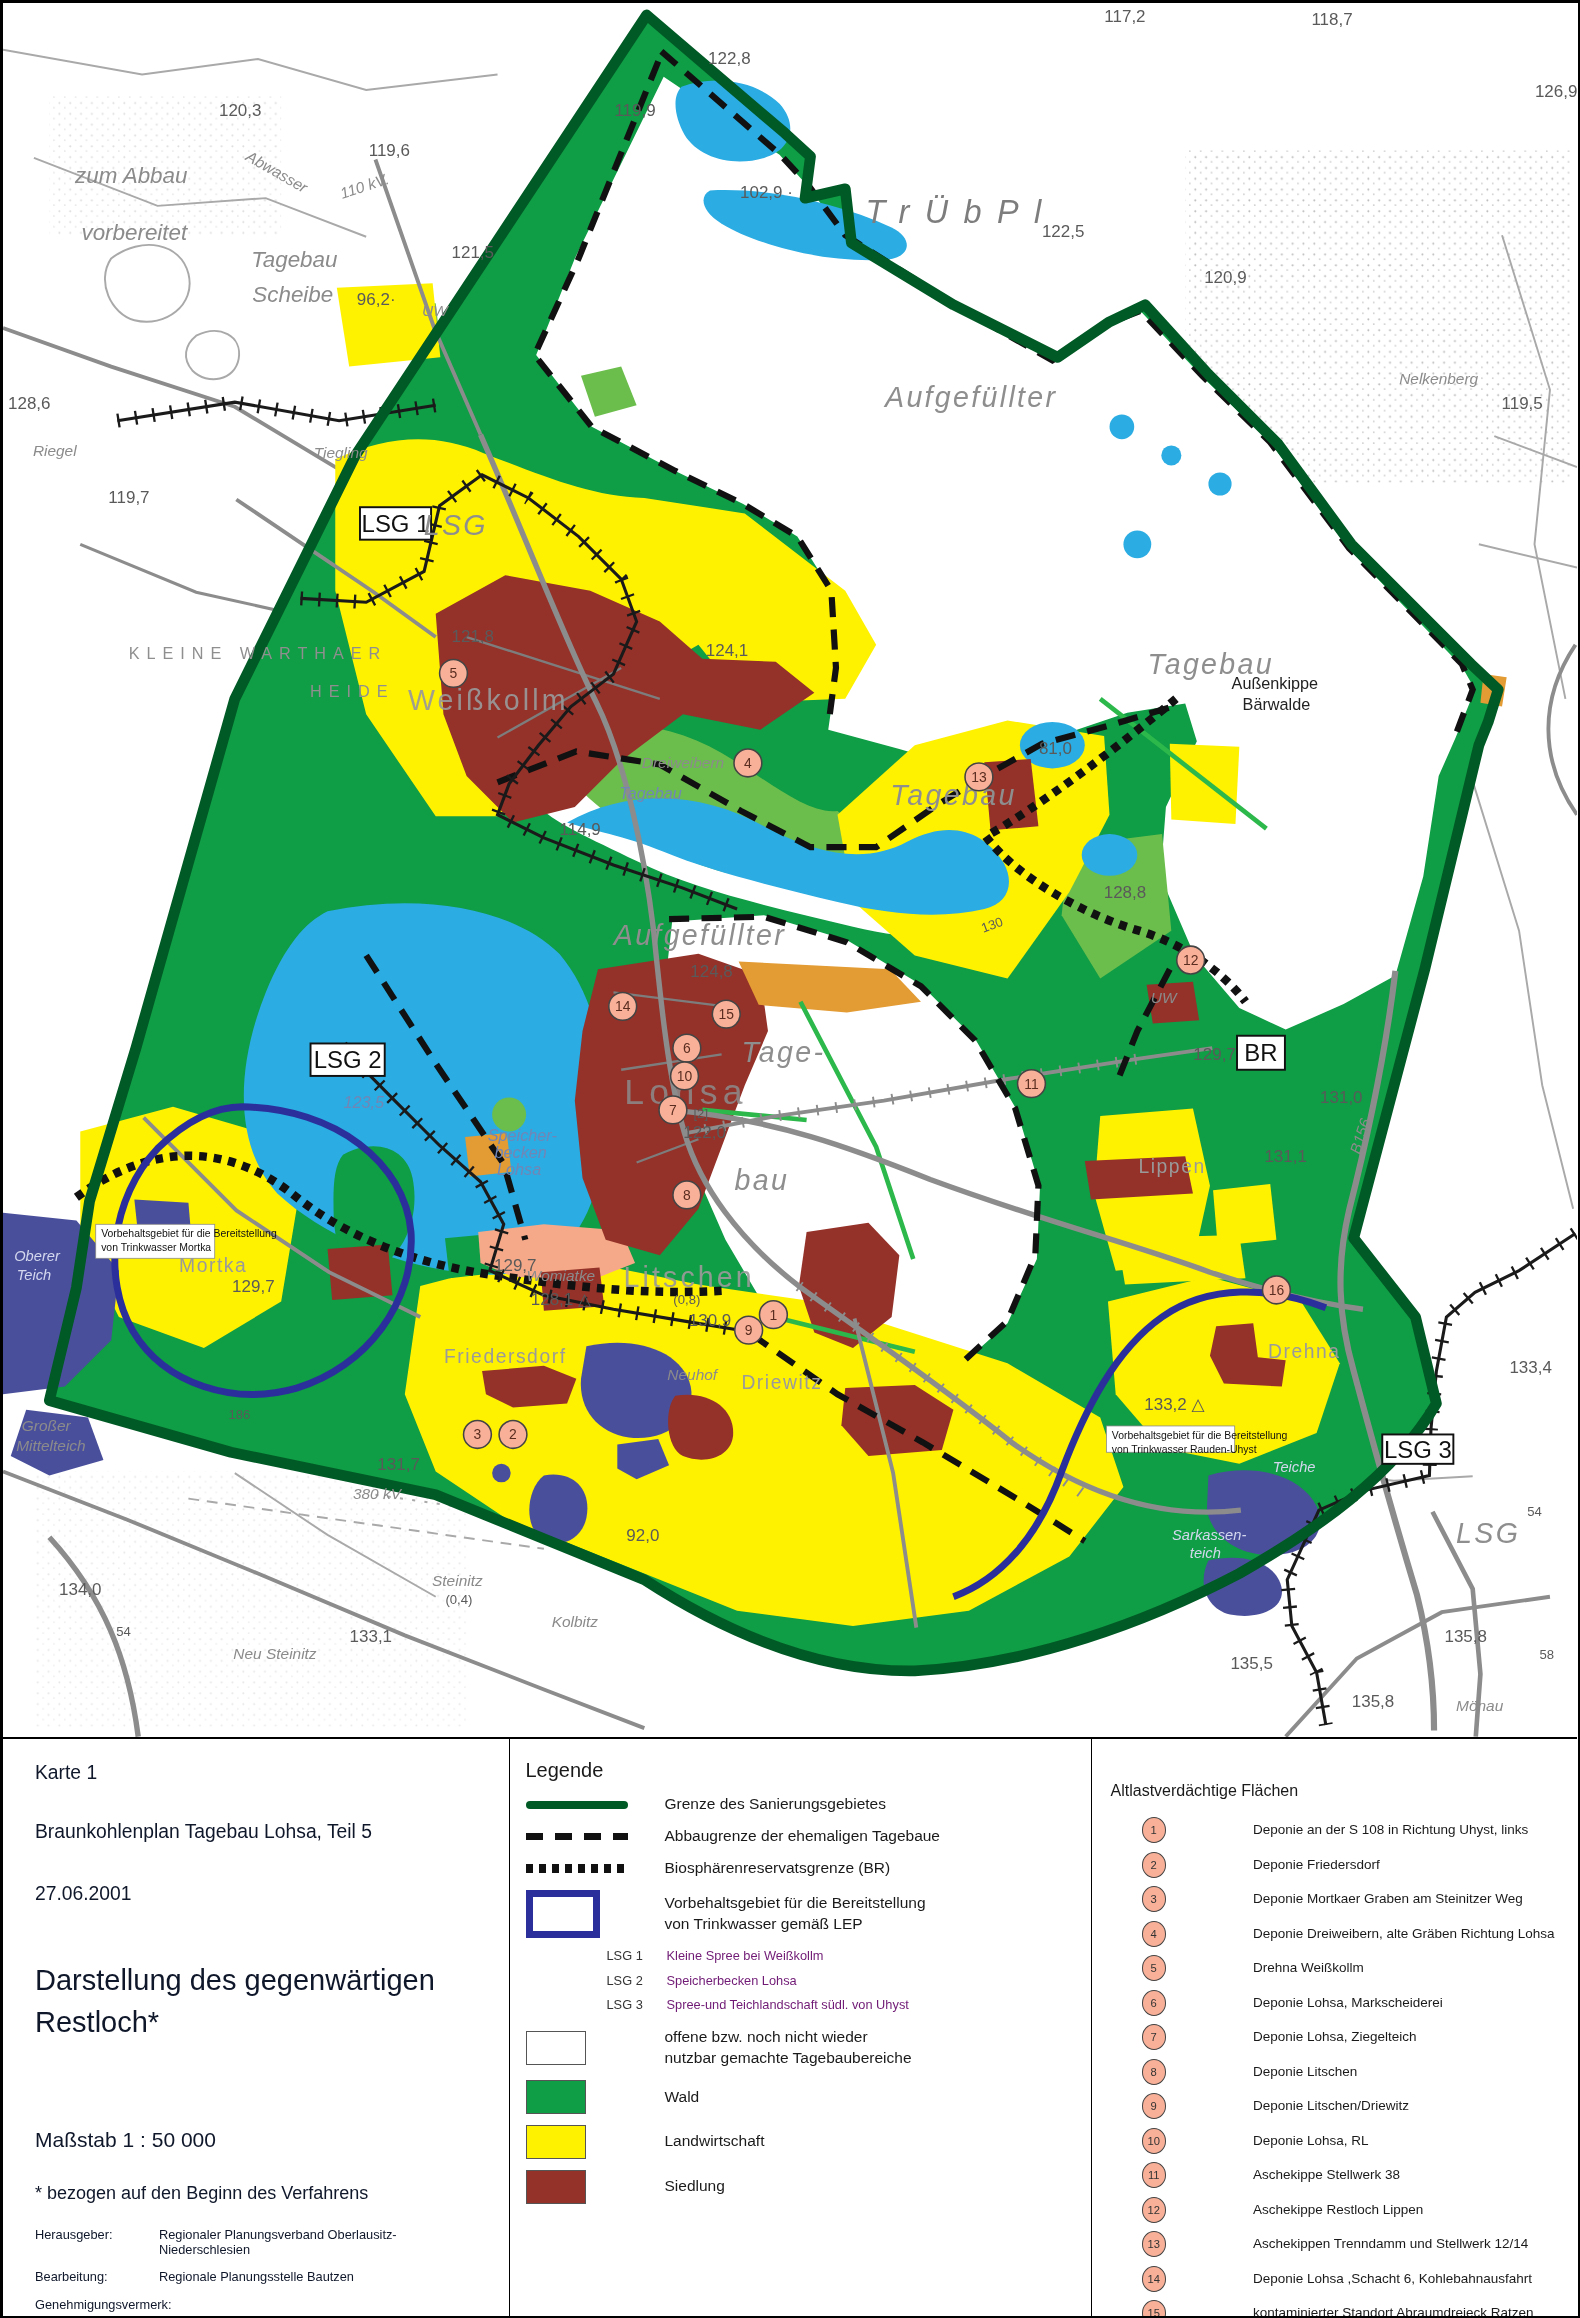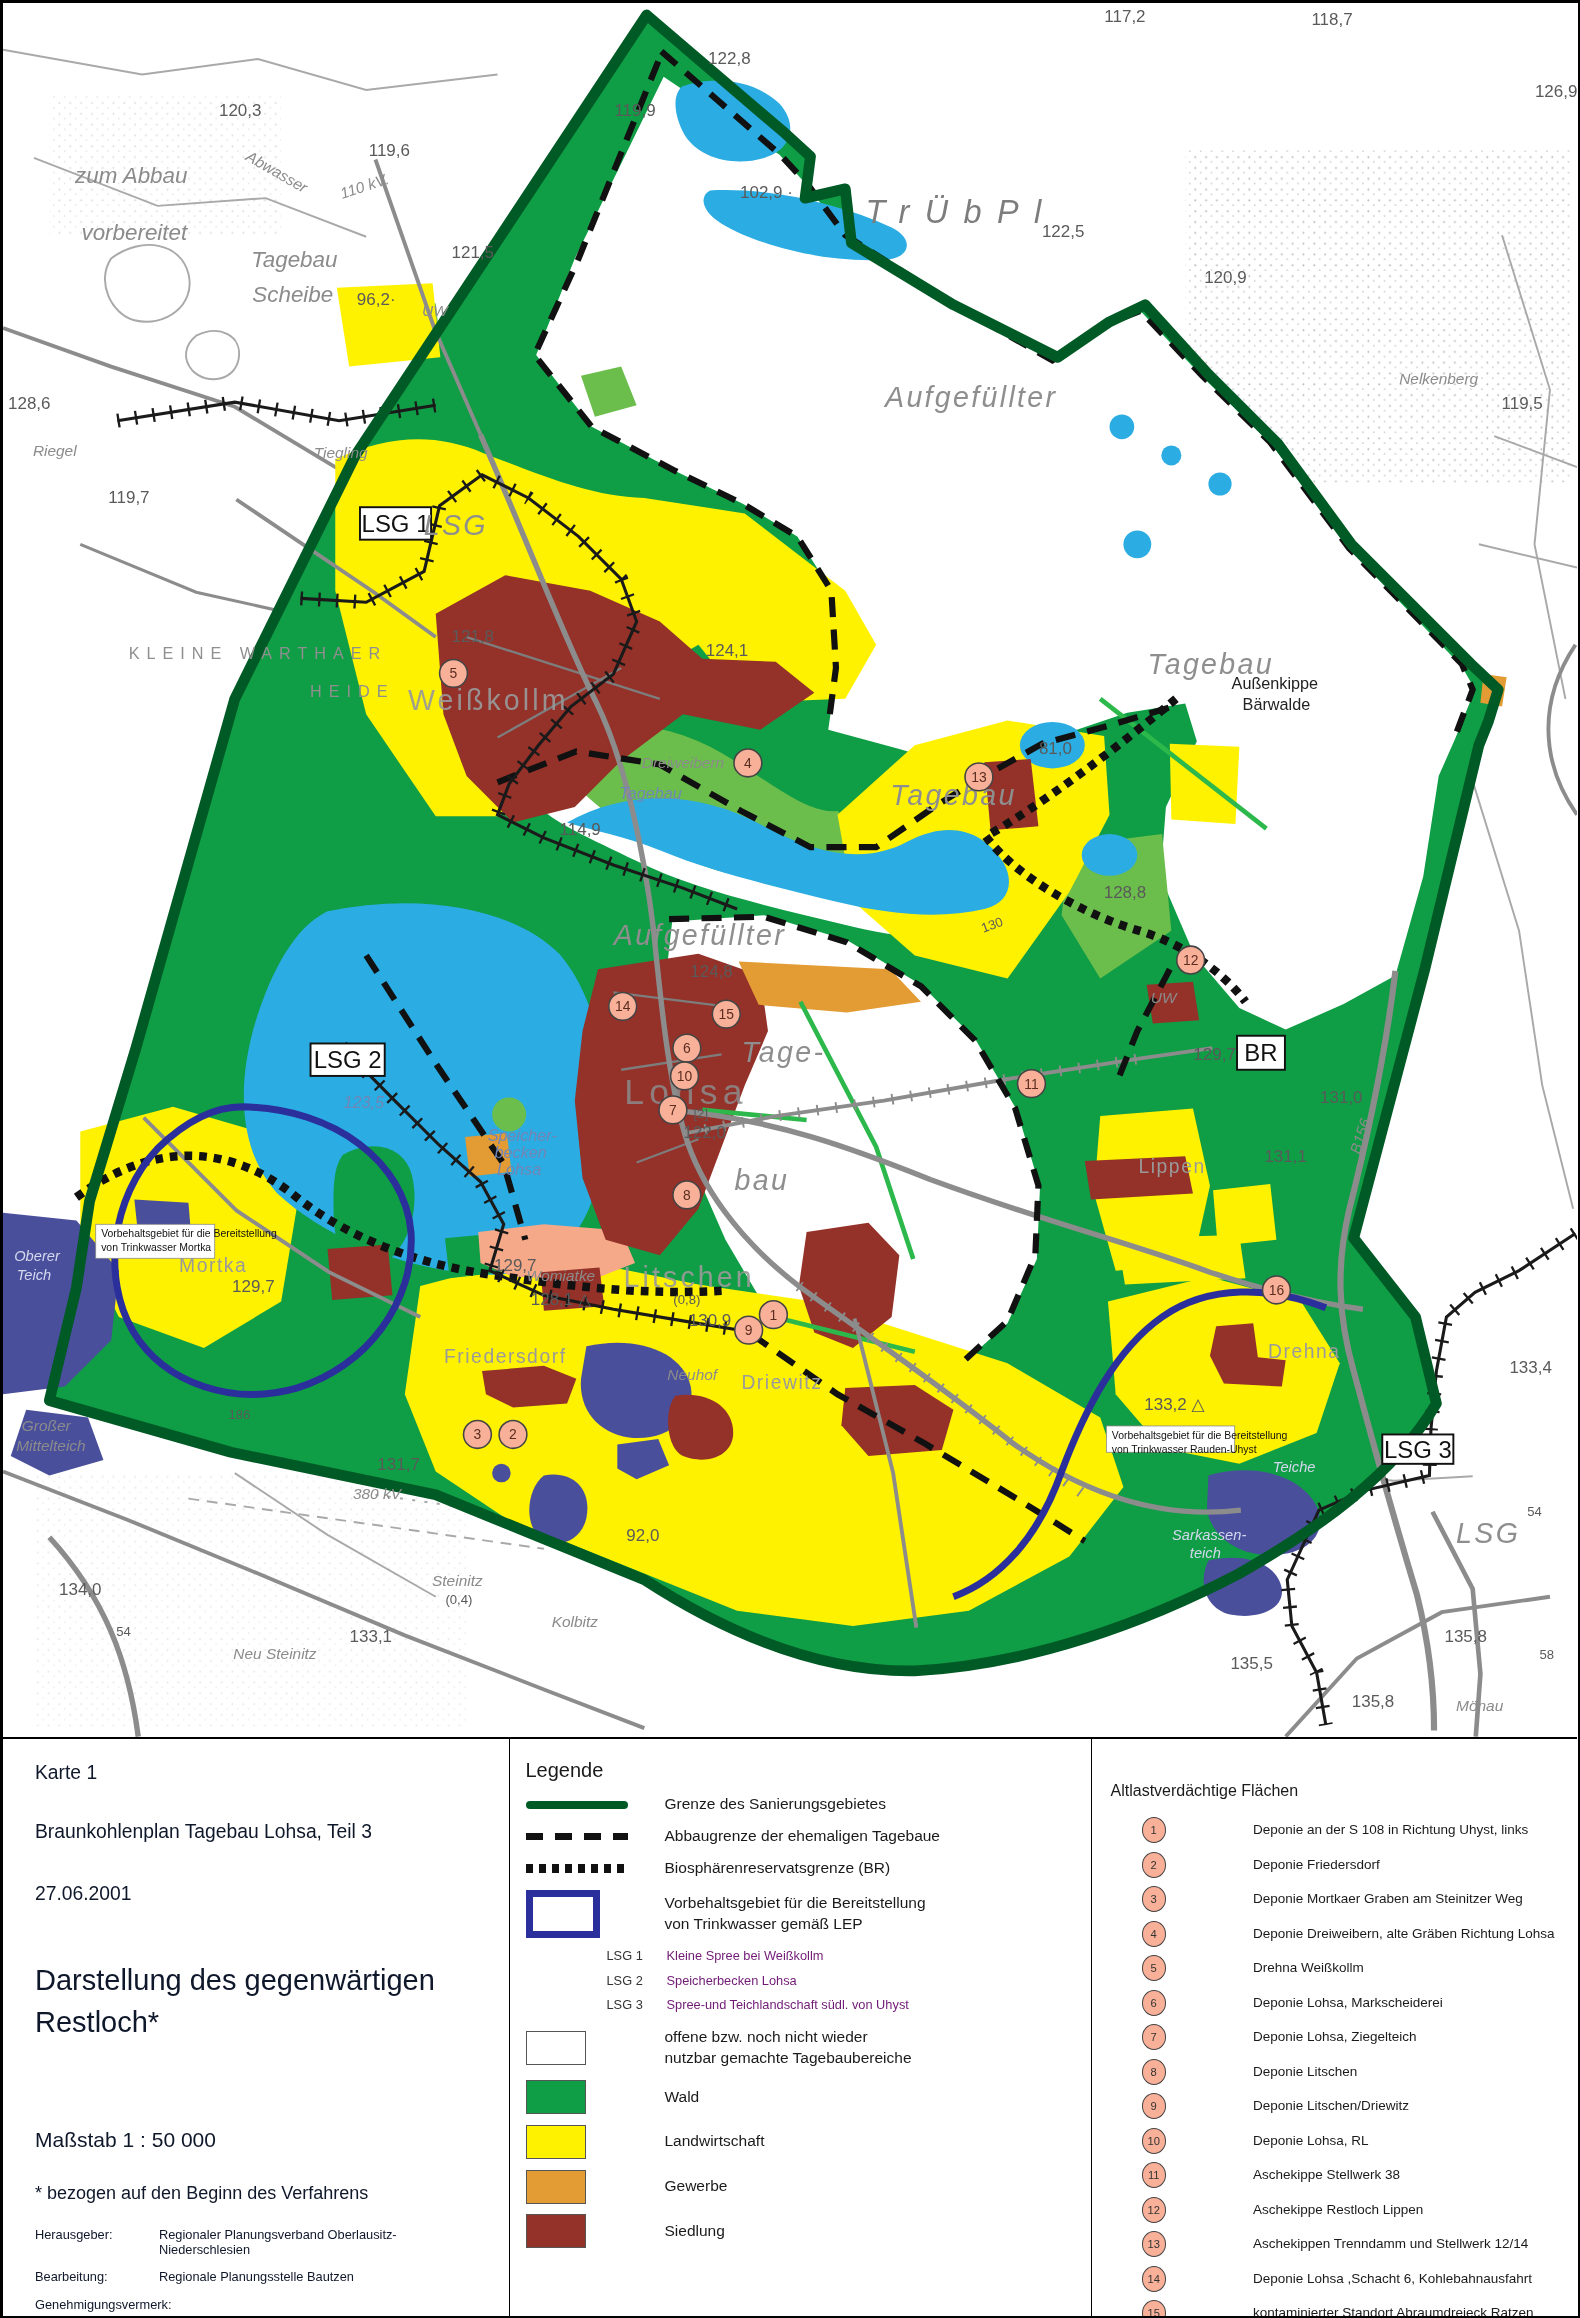--- a/index.html
+++ b/index.html
@@ -486,21 +486,21 @@
           </g>
         </g>
   </svg>
   </div>
 
   <div class="panel">
 
     <div class="col col-info">
       <div class="info-inner">
         <div class="t-karte">Karte 1</div>
-        <div class="t-plan">Braunkohlenplan Tagebau Lohsa, Teil 3</div>
+        <div class="t-plan">Braunkohlenplan Tagebau Lohsa, Teil 5</div>
         <div class="t-date">27.06.2001</div>
         <div class="t-head">
           <span>Darstellung des gegenwärtigen</span><br>
           <span>Restloch*</span>
         </div>
         <div class="t-scale">Maßstab 1 : 50 000</div>
         <div class="t-foot">*  bezogen auf den Beginn des Verfahrens</div>
         <div class="meta-row">
           <span class="k">Herausgeber:</span>
           <span>Regionaler Planungsverband Oberlausitz-Niederschlesien</span>
@@ -586,28 +586,20 @@
             <div class="lrow">
               <div class="sym">
                 <div class="sym-area" style="background: rgb(255, 242, 0);"></div>
               </div>
               <div class="lab">
                 <div>Landwirtschaft</div>
               </div>
             </div>
             <div class="lrow">
               <div class="sym">
-                <div class="sym-area" style="background: rgb(227, 155, 51);"></div>
-              </div>
-              <div class="lab">
-                <div>Gewerbe</div>
-              </div>
-            </div>
-            <div class="lrow">
-              <div class="sym">
                 <div class="sym-area" style="background: rgb(148, 49, 41);"></div>
               </div>
               <div class="lab">
                 <div>Siedlung</div>
               </div>
             </div>
           </div>
       </div>
     </div>
 

